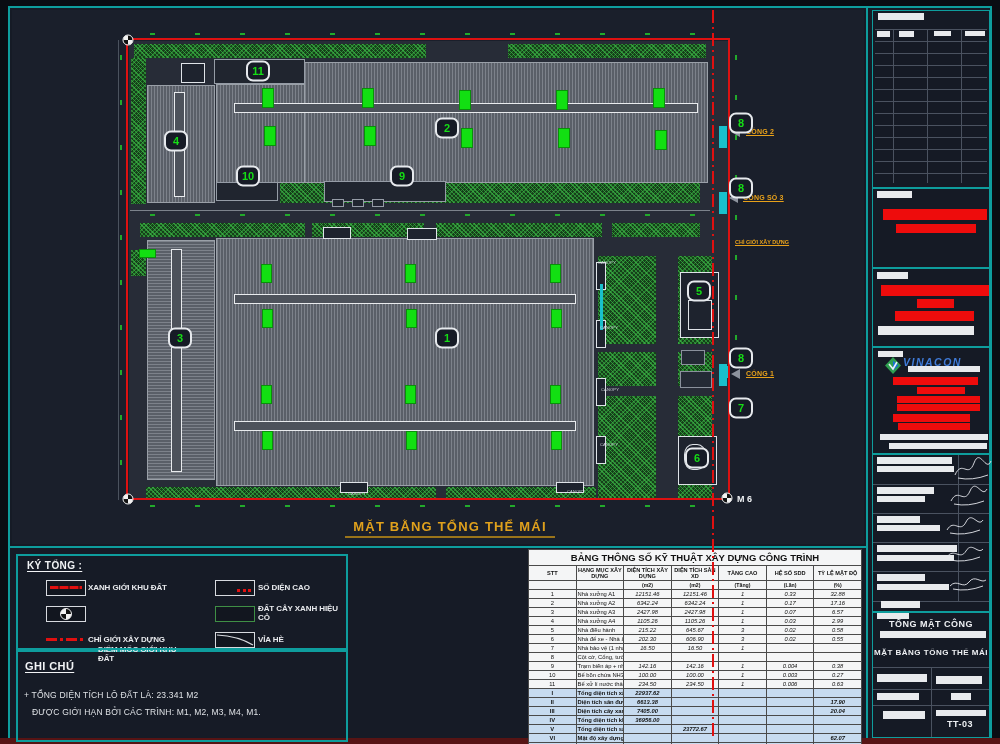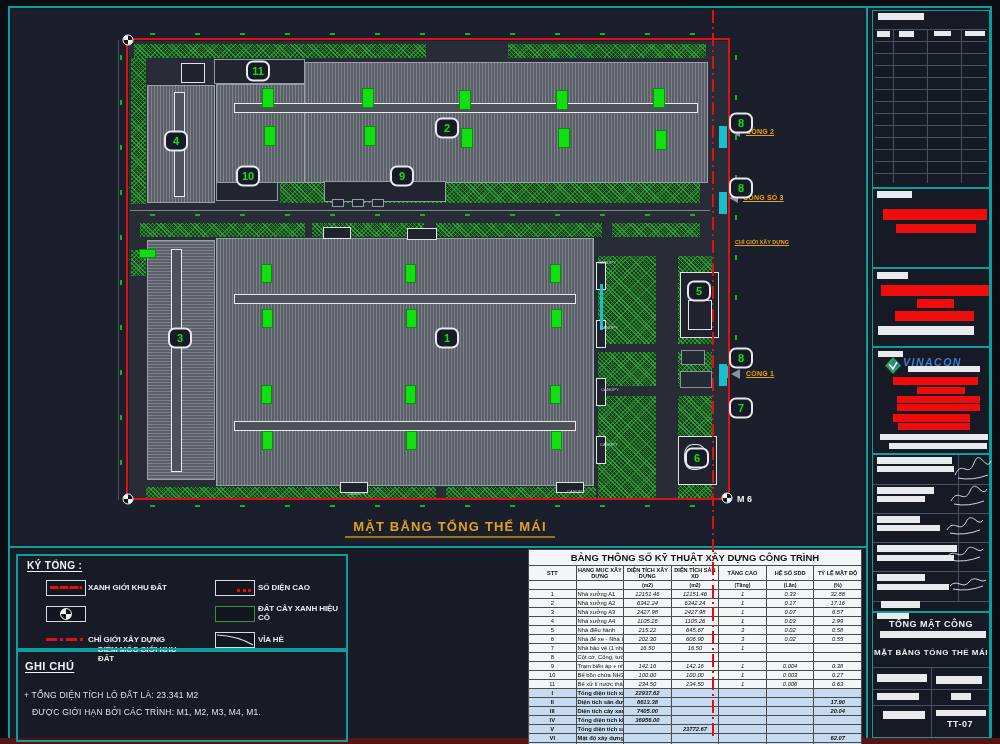--- a/index.html
+++ b/index.html
@@ -528,21 +528,21 @@
     <div class="abs grid-line" style="left:0px;top:146px;width:116px;height:1px;"></div>
     <div class="abs grid-line" style="left:85px;top:0px;width:1px;height:146px;"></div>
   </div>
   <div class="abs tb-box" style="left:872px;top:612px;width:116px;height:124px;">
     <div class="abs tb-title" style="left:0;top:6px;width:116px;font-size:9px;">TỔNG MẶT CÔNG</div>
     <div class="abs tb-title" style="left:0;top:35px;width:116px;font-size:8px;">MẶT BẰNG TỔNG THỂ MÁI</div>
     <div class="abs grid-line" style="left:0px;top:54px;width:116px;height:1px;"></div>
     <div class="abs grid-line" style="left:0px;top:76px;width:116px;height:1px;"></div>
     <div class="abs grid-line" style="left:0px;top:92px;width:116px;height:1px;"></div>
     <div class="abs grid-line" style="left:58px;top:54px;width:1px;height:70px;"></div>
-    <div class="abs tb-title" style="left:58px;top:106px;width:58px;font-size:9px;">TT-07</div>
+    <div class="abs tb-title" style="left:58px;top:106px;width:58px;font-size:9px;">TT-03</div>
   </div>
 
 <div class="bar-w" style="position:absolute;left:878px;top:13px;width:46px;height:7px;z-index:60;"></div>
     <div class="bar-w" style="position:absolute;left:877px;top:31px;width:13px;height:6px;z-index:60;"></div>
     <div class="bar-w" style="position:absolute;left:899px;top:31px;width:15px;height:6px;z-index:60;"></div>
     <div class="bar-w" style="position:absolute;left:934px;top:31px;width:17px;height:5px;z-index:60;"></div>
     <div class="bar-w" style="position:absolute;left:965px;top:31px;width:20px;height:5px;z-index:60;"></div>
     <div class="bar-w" style="position:absolute;left:877px;top:191px;width:35px;height:7px;z-index:60;"></div>
     <div class="bar-r" style="position:absolute;left:883px;top:209px;width:104px;height:11px;z-index:60;"></div>
     <div class="bar-r" style="position:absolute;left:896px;top:224px;width:80px;height:9px;z-index:60;"></div>

